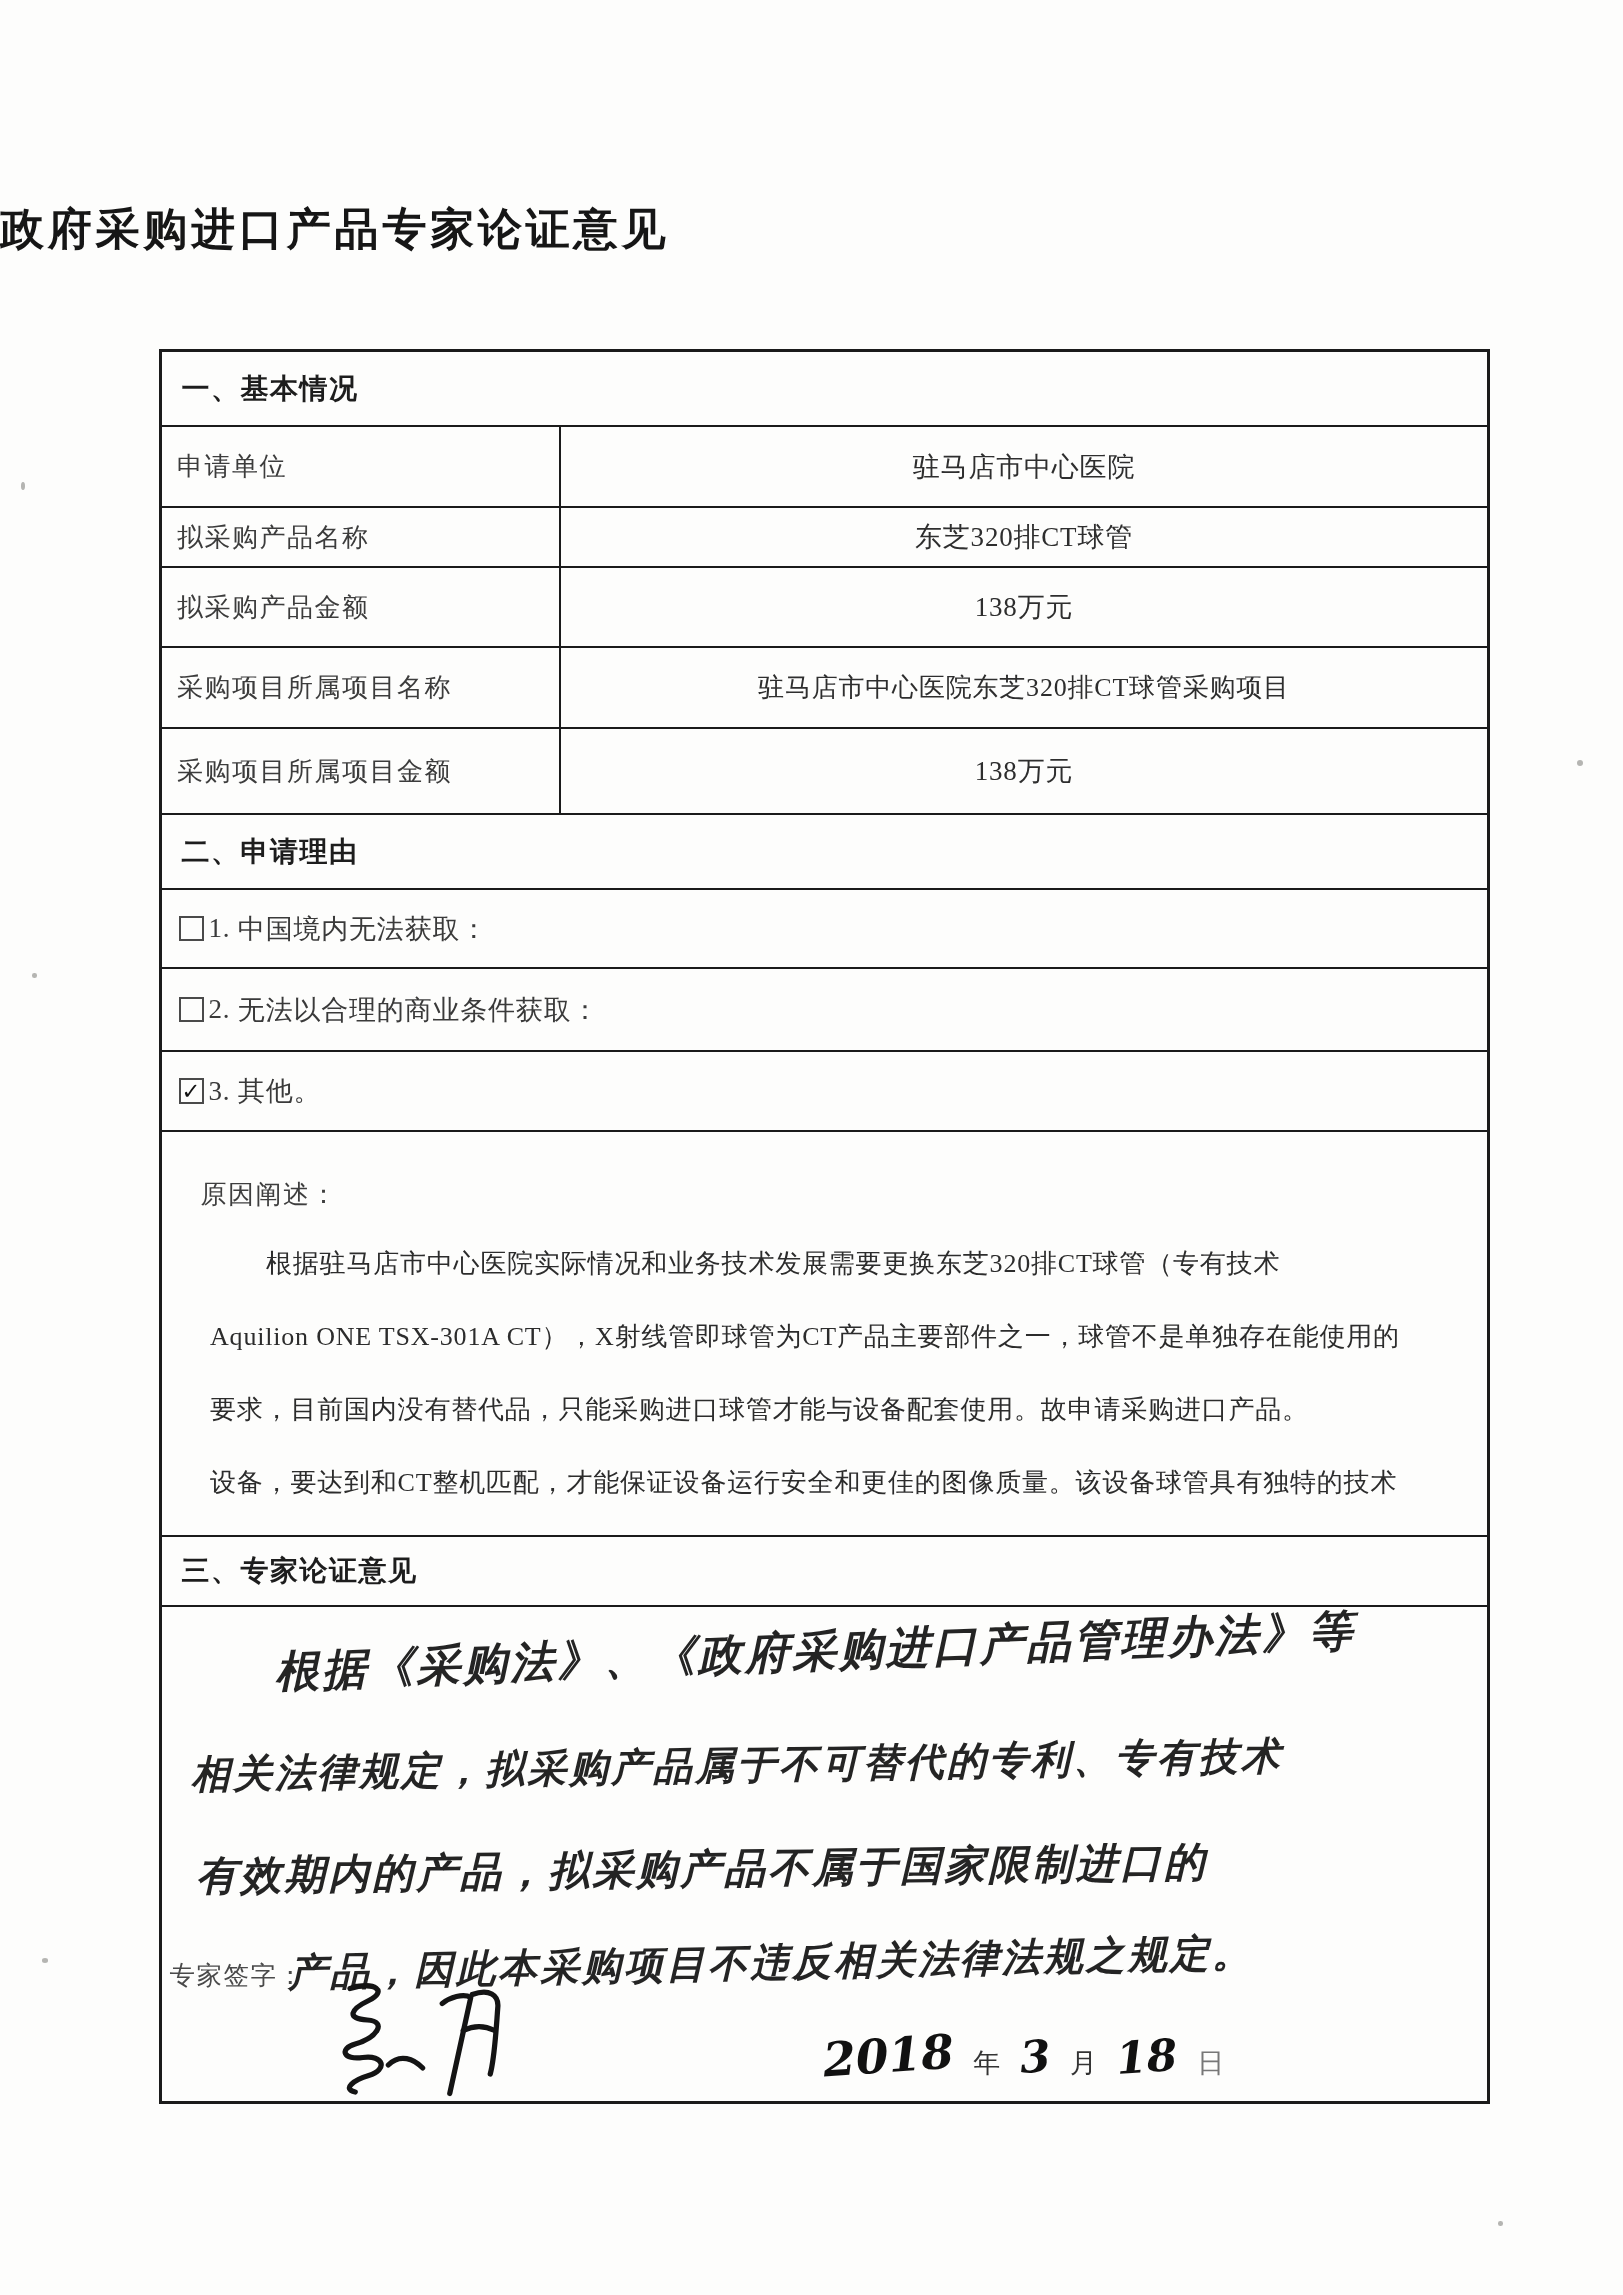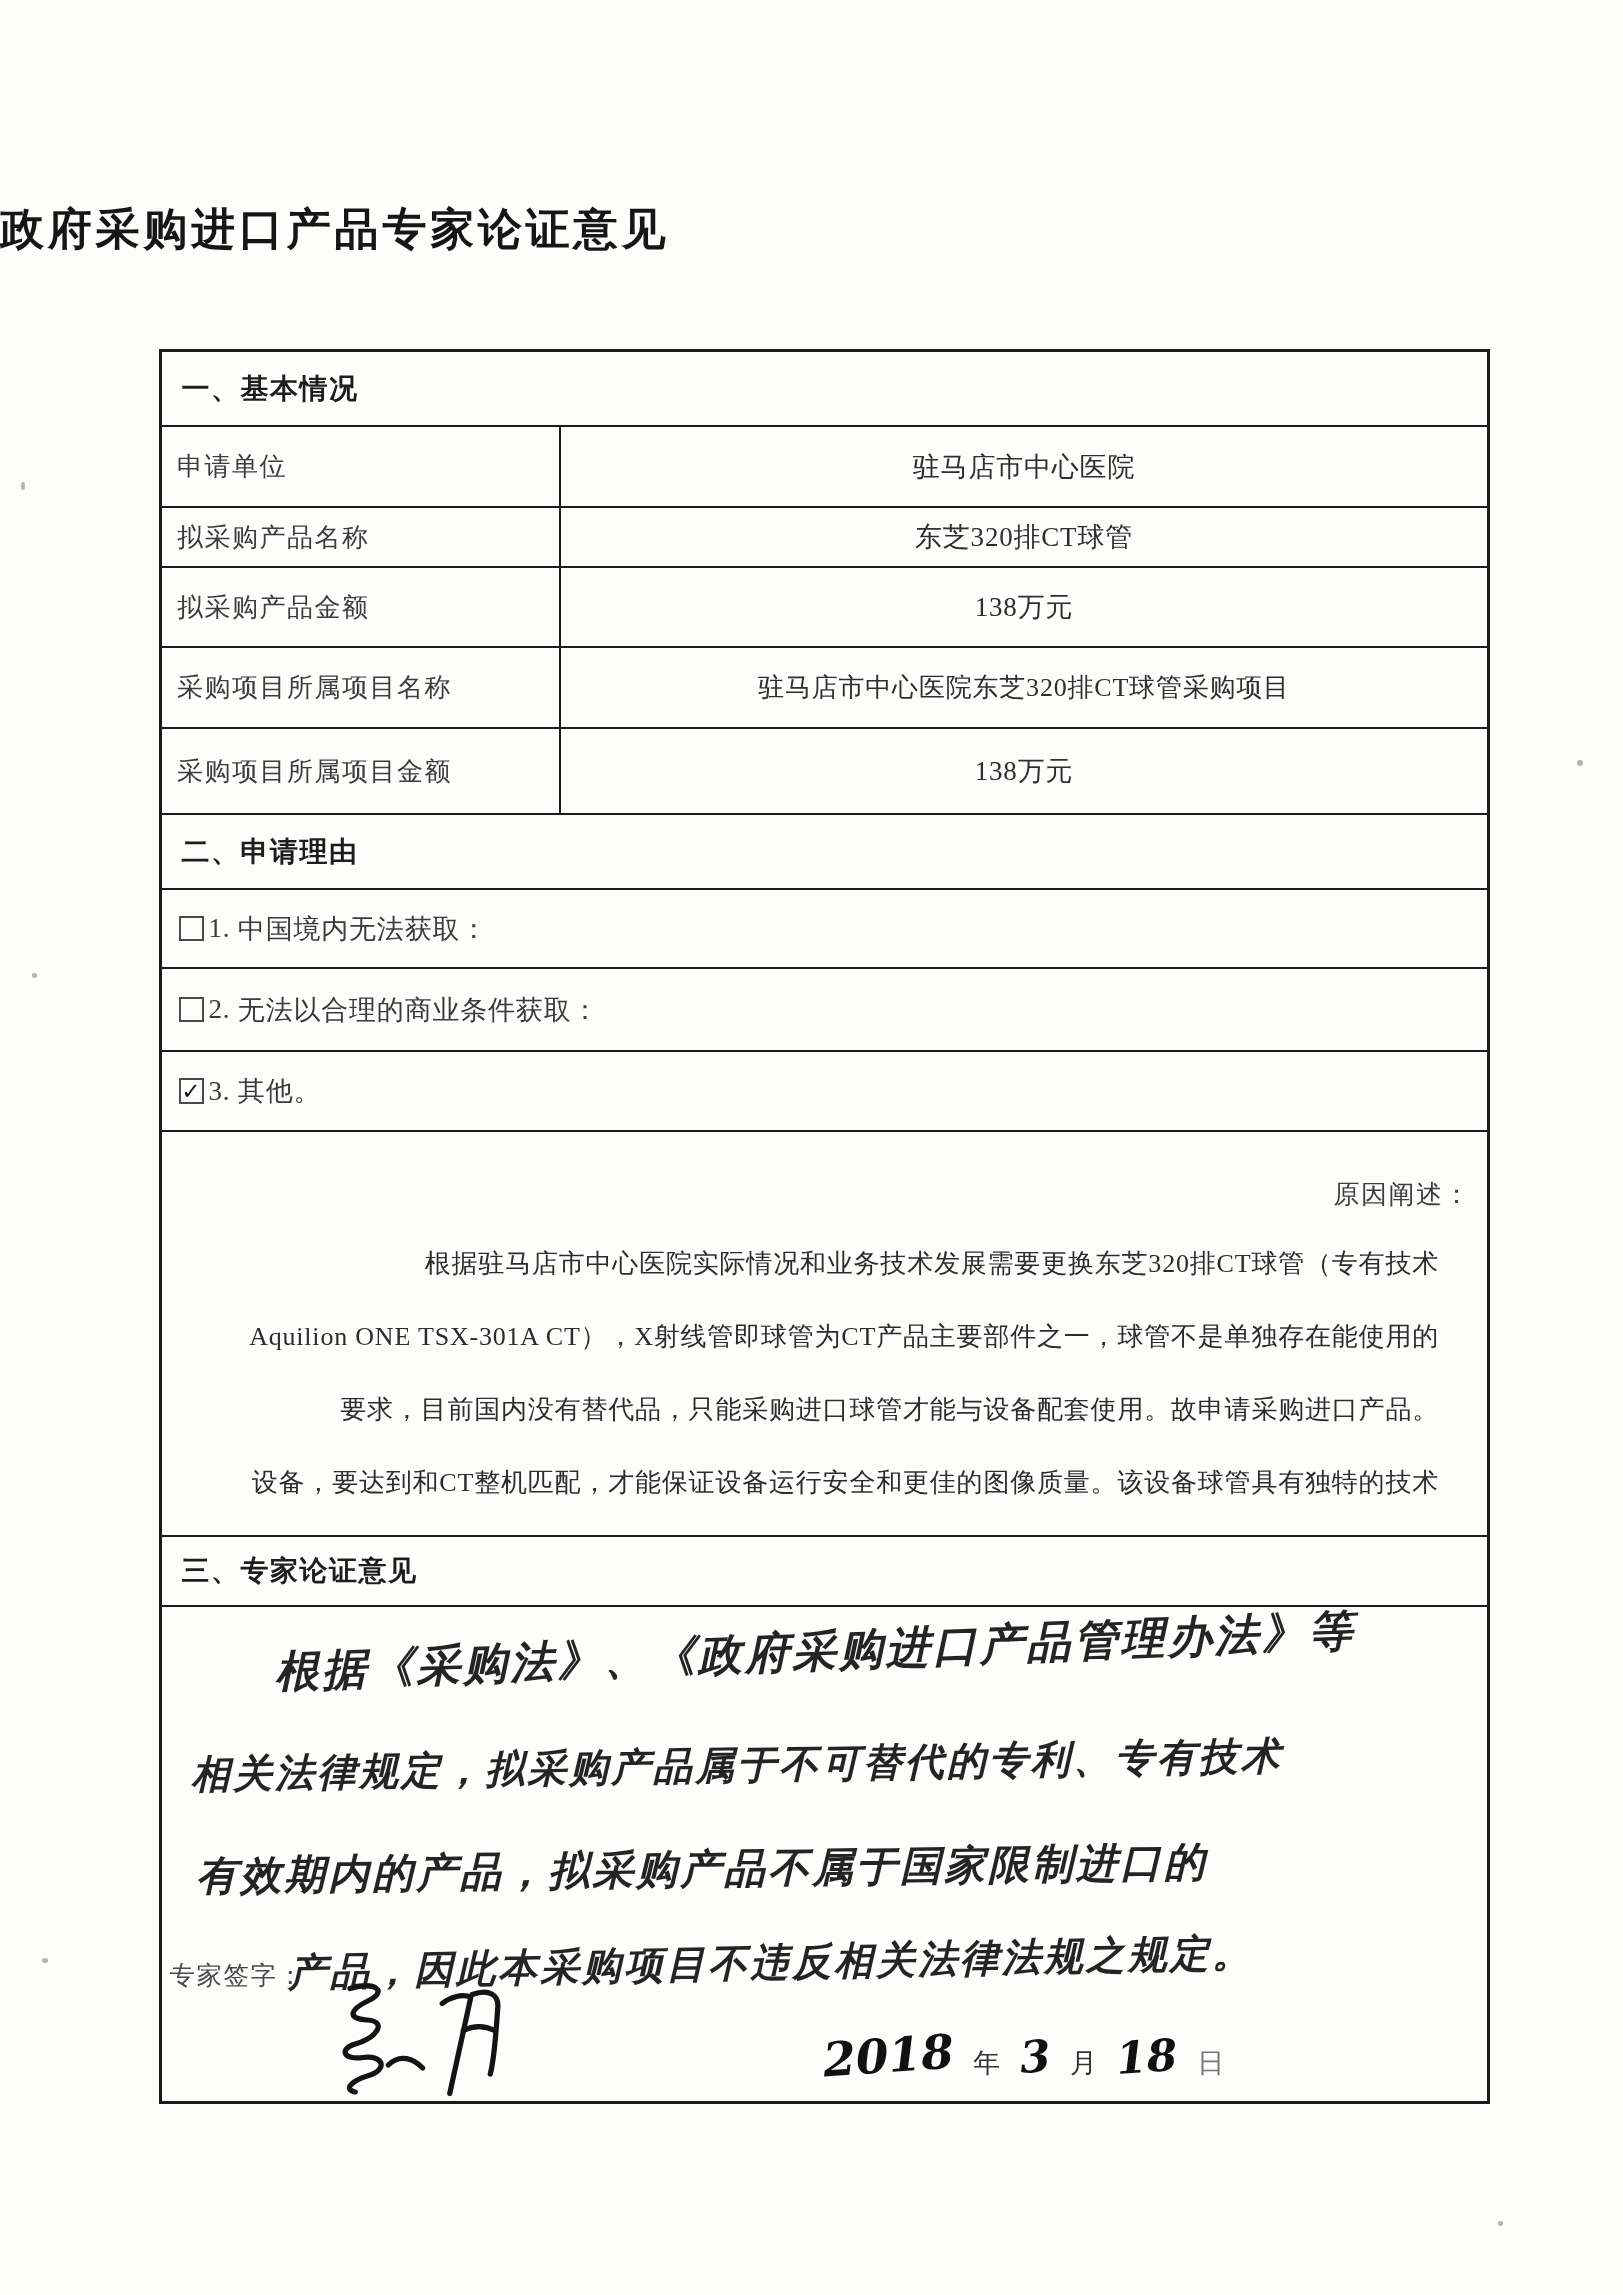--- a/index.html
+++ b/index.html
@@ -18,21 +18,21 @@
     font-family:"Liberation Serif","DejaVu Serif",serif;
   }
   .form-table{
     position:absolute;left:159px;top:309px;width:1331px;
     border:3px solid #1b1b1b;
     box-sizing:border-box;
     background:transparent;
     margin-top:40px;
   }
   .row{box-sizing:border-box;position:relative;display:flex;align-items:stretch;}
-  .row + .row{border-top:2.3px solid #1b1b1b;text-align:right;}
+  .row + .row{border-top:2.3px solid #1b1b1b;}
   .sec-head{
     display:flex;align-items:center;
     padding-left:19.5px;
     font-family:"Liberation Sans","DejaVu Sans",sans-serif;
     font-weight:700;font-size:28px;color:#1d1d1d;letter-spacing:1.5px;
   }
   .lbl{
     width:399px;box-sizing:border-box;
     border-right:2.3px solid #1b1b1b;
     display:flex;align-items:center;

